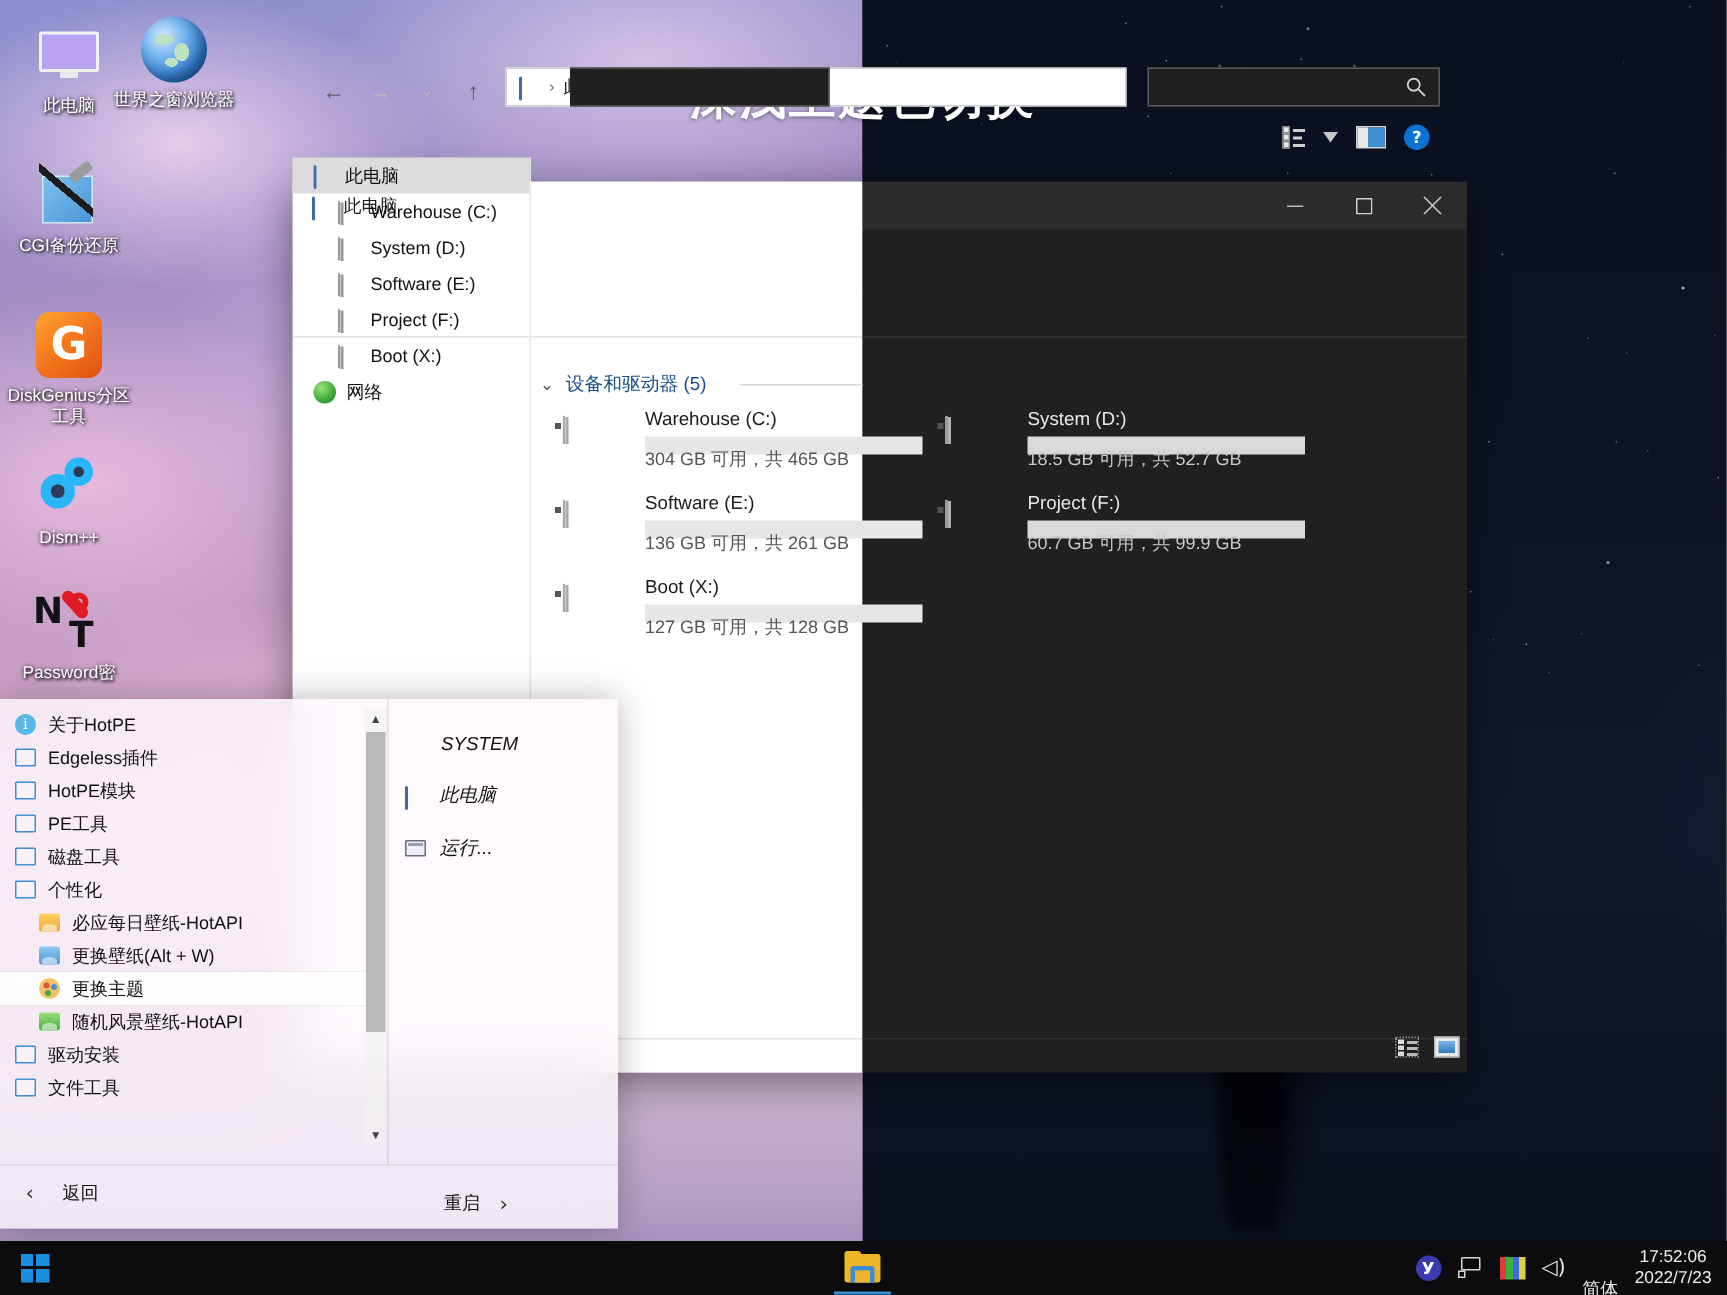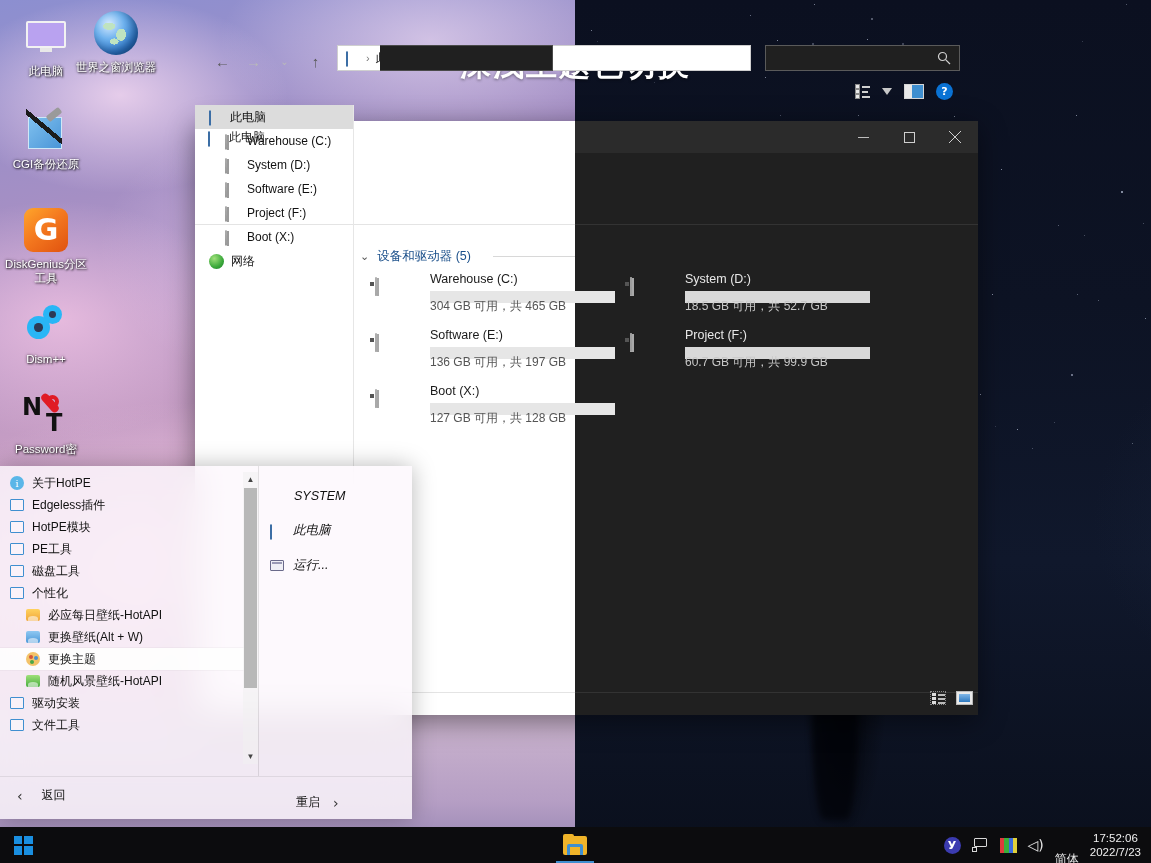--- a/index.html
+++ b/index.html
@@ -612,21 +612,21 @@
       <div class="drive dark" style="left: 630px; top: 272px;">
         <span class="drv-big"><span class="t"></span><span class="b"></span></span>
         <span class="dname">System (D:)</span>
         <span class="bar"><span class="fill" style="width:65%"></span></span>
         <span class="dsub">18.5 GB 可用，共 52.7 GB</span>
       </div>
       <div class="drive light" style="left: 375px; top: 328px;">
         <span class="drv-big"><span class="t"></span><span class="b"></span></span>
         <span class="dname">Software (E:)</span>
         <span class="bar"><span class="fill" style="width:31%"></span></span>
-        <span class="dsub">136 GB 可用，共 197 GB</span>
+        <span class="dsub">136 GB 可用，共 261 GB</span>
       </div>
       <div class="drive dark" style="left: 630px; top: 328px;">
         <span class="drv-big"><span class="t"></span><span class="b"></span></span>
         <span class="dname">Project (F:)</span>
         <span class="bar"><span class="fill" style="width:39%"></span></span>
         <span class="dsub">60.7 GB 可用，共 99.9 GB</span>
       </div>
       <div class="drive light" style="left: 375px; top: 384px;">
         <span class="drv-big"><span class="t"></span><span class="b"></span></span>
         <span class="dname">Boot (X:)</span>

